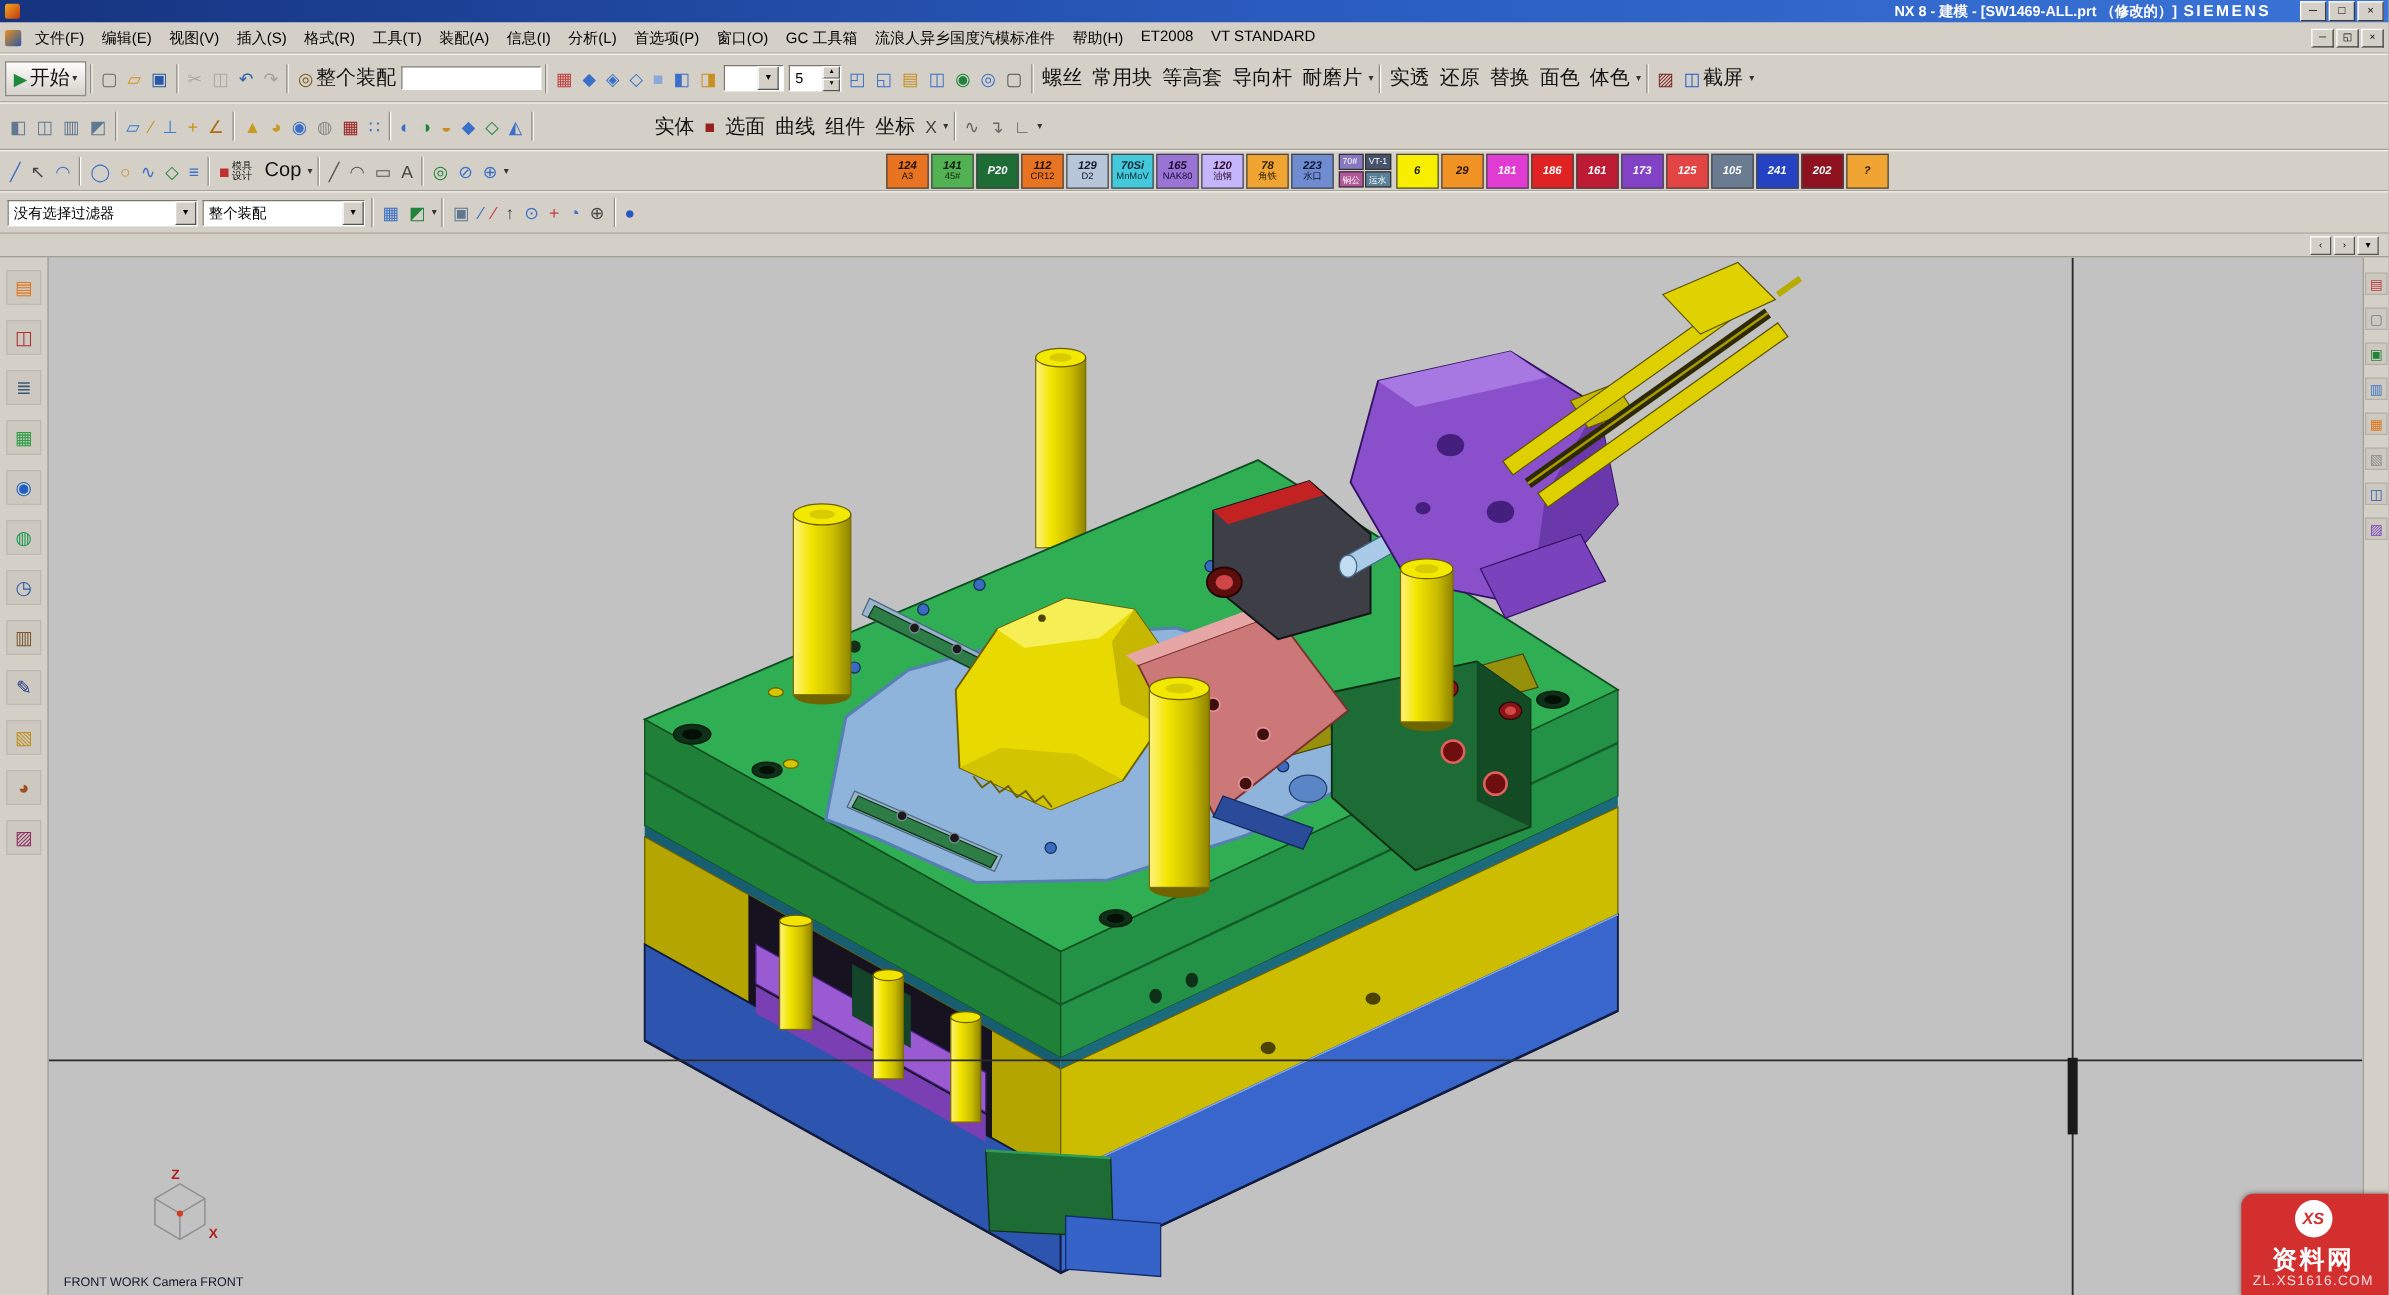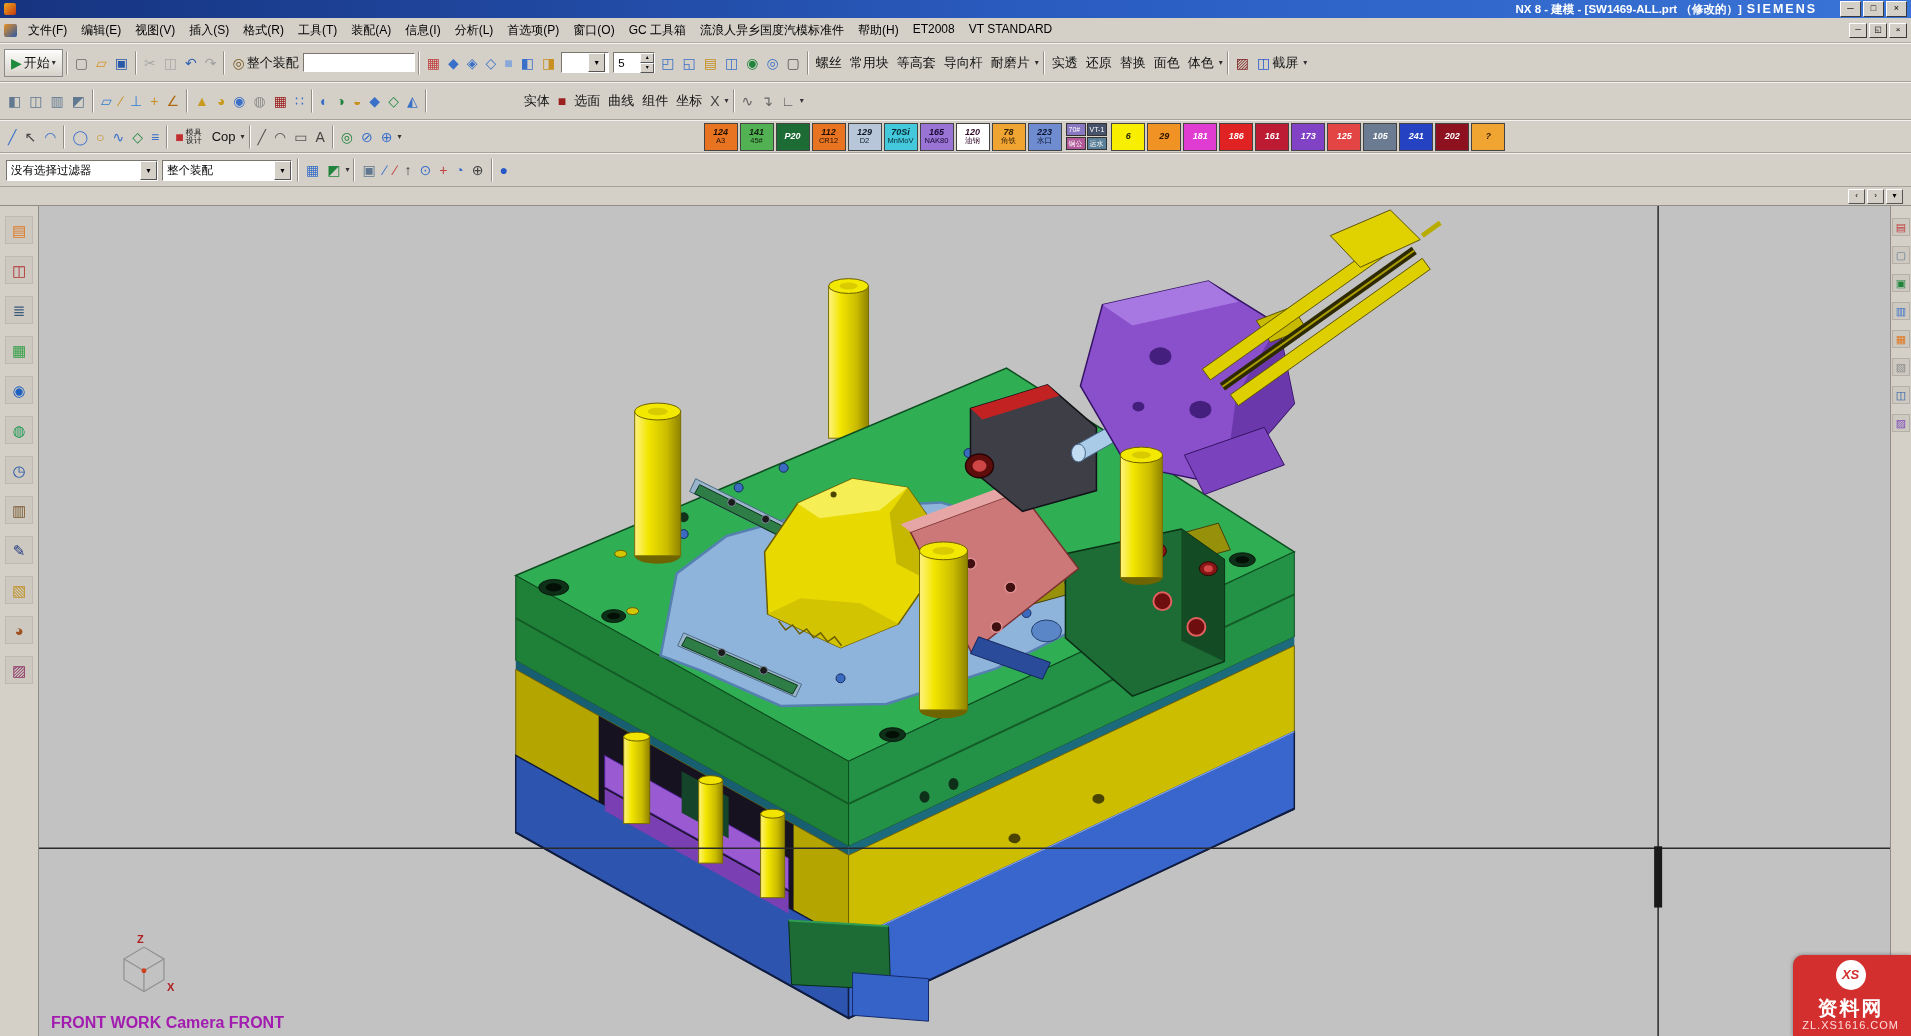--- a/index.html
+++ b/index.html
@@ -20,21 +20,21 @@
   .toolbar{display:flex;align-items:center;padding:0 4px;background:#d4d0c8;border-bottom:1px solid #a5a199;border-top:1px solid #f4f2ee;flex:0 0 auto;}
   .row1{height:37px}.row2{height:36px}.row3{height:31px}.selbar{height:32px}
   .titem{display:inline-flex;align-items:center;gap:2px;height:24px;padding:1px 3px;border:1px solid transparent;}
   [data-kind="sep"]{width:0;height:22px;padding:0;margin:0 3px;border-left:1px solid #918d85;border-right:1px solid #fcfbf8;}
   [data-kind="dd"]{padding:0;}
   [data-kind="dd"] .tglyph{font-size:8px;color:#333;}
   [data-kind="start"]{border:1px solid #8a8a8a;background:linear-gradient(#fdfdfc,#d6d2ca);padding:1px 6px;}
   [data-kind="mold"] .tlabel{font-size:8px;line-height:8px;width:18px;white-space:normal;}
   .tglyph{font-size:14px;line-height:1;}
   .tglyph:empty,.tlabel:empty,.tlabel2:empty,.tdd:empty{display:none;}
-  .tlabel{font-size:13px;color:#111;white-space:nowrap;}
+  .tlabel{font-size:16px;color:#111;white-space:nowrap;}
   .tdd{font-size:8px;color:#333;}
   .tinput{width:104px;height:17px;border:1px solid;border-color:#7a766e #fff #fff #7a766e;background:#fff;font-size:11px;padding:0 3px;font-family:"Liberation Sans",sans-serif;}
   .combo{display:inline-flex;align-items:center;height:19px;background:#fff;border:1px solid;border-color:#7a766e #fff #fff #7a766e;margin:0 2px;}
   .combo-text{padding:0 4px;font-size:11.5px;min-width:18px;white-space:nowrap;}
   .combo-arrow{width:15px;height:17px;background:#d4d0c8;border:1px solid;border-color:#fff #555 #555 #fff;font-size:7px;display:flex;align-items:center;justify-content:center;}
   .spin-arrows{display:flex;flex-direction:column;width:14px;}
   .spin-arrows span{height:8px;background:#d4d0c8;border:1px solid;border-color:#fff #555 #555 #fff;font-size:6px;line-height:7px;text-align:center;}
   .chiprow{display:inline-flex;align-items:center;}
   .chip{display:inline-flex;flex-direction:column;align-items:center;justify-content:center;min-width:28px;height:26px;border:1px solid #444;margin:0 1px;line-height:1;padding:0 2px;}
   .chip-top{font-size:9px;font-weight:bold;font-style:italic;}
@@ -47,21 +47,21 @@
   .strip{height:18px;background:#d4d0c8;border-bottom:1px solid #918d85;display:flex;align-items:center;justify-content:flex-end;gap:2px;padding:0 8px;flex:0 0 auto;}
   .strip-btn{width:15px;height:13px;background:#d4d0c8;border:1px solid;border-color:#fff #555 #555 #fff;font-size:8px;line-height:11px;text-align:center;}
   
   .workspace{flex:1;display:flex;min-height:0;}
   .sidebar{width:38px;background:#d4d0c8;border-right:1px solid #918d85;display:flex;flex-direction:column;align-items:center;padding-top:10px;gap:12px;flex:0 0 auto;}
   .side-btn{width:26px;height:26px;display:flex;align-items:center;justify-content:center;border:1px solid #bdb9b1;background:#cdc9c1;font-size:15px;line-height:1;}
   .rightbar{width:20px;background:#d4d0c8;border-left:1px solid #918d85;display:flex;flex-direction:column;align-items:center;padding-top:12px;gap:10px;flex:0 0 auto;}
   .right-btn{width:16px;height:16px;font-size:11px;display:flex;align-items:center;justify-content:center;border:1px solid #b4b0a8;background:#cdc9c1;}
   .viewport{flex:1;position:relative;background:#c2c2c2;overflow:hidden;}
   .scene{position:absolute;left:0;top:0;width:100%;height:100%;}
-  .view-label{position:absolute;left:12px;bottom:4px;color:#a21caf;font-size:16px;font-weight:bold;}
+  .view-label{position:absolute;left:12px;bottom:4px;color:#0f172a;font-size:10px;font-weight:normal;}
   
   .watermark{position:absolute;right:0;bottom:0;background:#d42f2f;border-radius:10px 0 0 0;display:flex;align-items:center;gap:7px;padding:5px 12px 5px 9px;box-shadow:0 0 4px rgba(0,0,0,.4);flex-direction:column;}
   .wm-logo{width:30px;height:30px;border-radius:50%;background:#fff;color:#d42f2f;font-weight:bold;font-style:italic;display:flex;align-items:center;justify-content:center;font-size:13px;flex:0 0 auto;}
   .wm-col{display:flex;flex-direction:column;align-items:center;line-height:1.1;}
   .wm-name{color:#fff;font-size:20px;font-weight:bold;letter-spacing:2px;}
   .wm-url{color:#ffdcdc;font-size:11px;letter-spacing:1px;}
 </style>
 </head>
 <body>
 
@@ -743,21 +743,21 @@
         <span class="chip" style="background: rgb(68, 200, 220); color: rgb(8, 40, 48);">
           <span class="chip-top">70Si</span>
           <span class="chip-bot">MnMoV</span>
         </span>
 
         <span class="chip" style="background: rgb(154, 116, 212); color: rgb(24, 8, 48);">
           <span class="chip-top">165</span>
           <span class="chip-bot">NAK80</span>
         </span>
 
-        <span class="chip" style="background: #ffffff; color: rgb(48, 8, 40);">
+        <span class="chip" style="background: #c4b5fd; color: rgb(48, 8, 40);">
           <span class="chip-top">120</span>
           <span class="chip-bot">油钢</span>
         </span>
 
         <span class="chip" style="background: rgb(240, 164, 50); color: rgb(48, 32, 8);">
           <span class="chip-top">78</span>
           <span class="chip-bot">角铁</span>
         </span>
 
         <span class="chip" style="background: rgb(111, 140, 208); color: rgb(10, 20, 48);">

